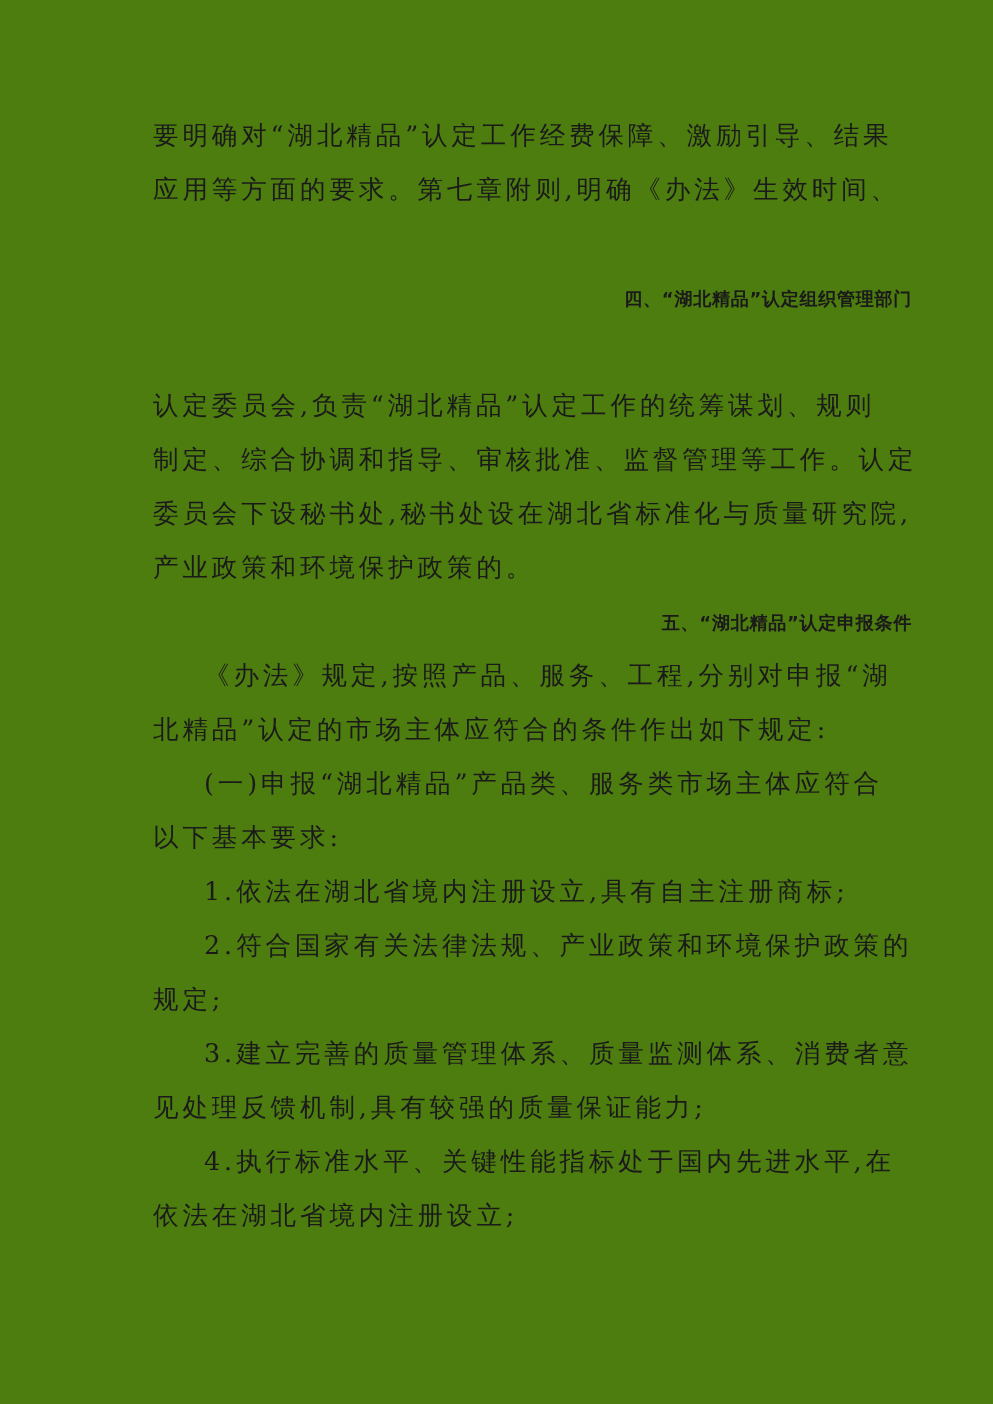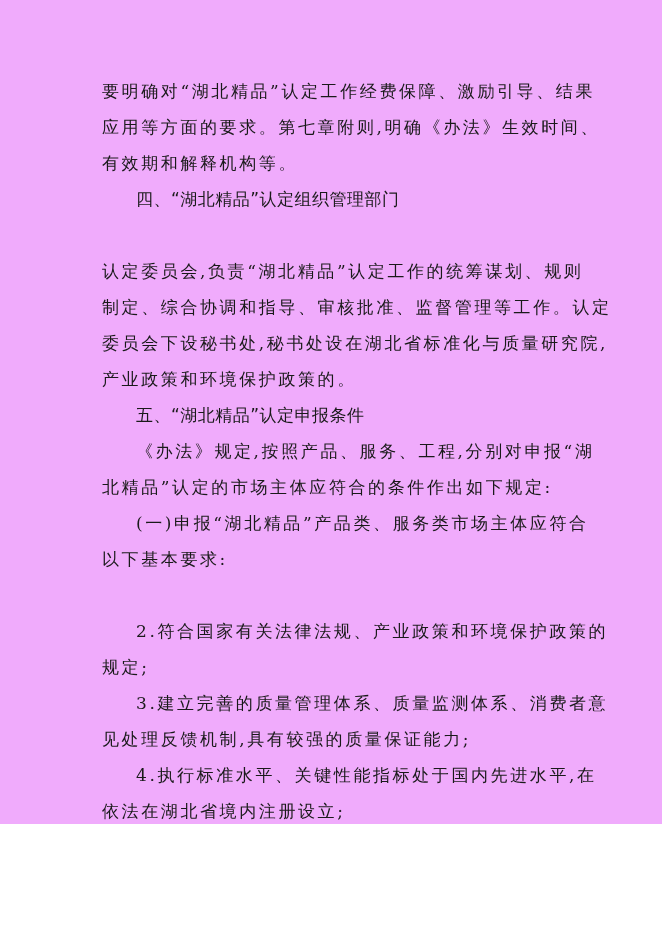--- a/index.html
+++ b/index.html
@@ -1,40 +1,40 @@
 <!DOCTYPE html>
 <html><head>
 <meta charset="utf-8">
 <style>
   html, body { margin: 0; padding: 0; background: #ffffff; }
   body { width: 662px; height: 936px; position: relative; overflow: hidden;
          font-family: "DejaVu Serif", "Liberation Serif", serif; color: #1a1a1a; }
-  .page { position: absolute; left: 0; top: 0; width: 662px; height: 824px; background: #f0abfc; }
+  .page { position: absolute; left: 0; top: 0; width: 662px; height: 936px; background: #4d7c0f; }
   .line { position: absolute; left: 102px; width: 472px; font-size: 17px; line-height: 22px;
           white-space: nowrap; letter-spacing: 2.6px; }
   .indent { left: 136px; }
-  .heading { font-family: "DejaVu Sans", "Liberation Sans", sans-serif; font-weight: normal;
-             letter-spacing: 0.5px; font-size: 17px; }
+  .heading { font-family: "DejaVu Sans", "Liberation Sans", sans-serif; font-weight: bold;
+             letter-spacing: 0.5px; font-size: 12px; text-align: right; }
 </style>
 </head>
 <body>
 
 <div class="page">
   <div class="line" style="top:80px">要明确对“湖北精品”认定工作经费保障、激励引导、结果</div>
   <div class="line" style="top:116px">应用等方面的要求。第七章附则,明确《办法》生效时间、</div>
-  <div class="line" style="top:152px">有效期和解释机构等。</div>
   <div class="line indent heading" style="top:188px">四、“湖北精品”认定组织管理部门</div>
   <div class="line" style="top:260px">认定委员会,负责“湖北精品”认定工作的统筹谋划、规则</div>
   <div class="line" style="top:296px">制定、综合协调和指导、审核批准、监督管理等工作。认定</div>
   <div class="line" style="top:332px">委员会下设秘书处,秘书处设在湖北省标准化与质量研究院,</div>
   <div class="line" style="top:368px">产业政策和环境保护政策的。</div>
   <div class="line indent heading" style="top:404px">五、“湖北精品”认定申报条件</div>
   <div class="line indent" style="top:440px">《办法》规定,按照产品、服务、工程,分别对申报“湖</div>
   <div class="line" style="top:476px">北精品”认定的市场主体应符合的条件作出如下规定:</div>
   <div class="line indent" style="top:512px">(一)申报“湖北精品”产品类、服务类市场主体应符合</div>
   <div class="line" style="top:548px">以下基本要求:</div>
+  <div class="line indent" style="top:584px">1.依法在湖北省境内注册设立,具有自主注册商标;</div>
   <div class="line indent" style="top:620px">2.符合国家有关法律法规、产业政策和环境保护政策的</div>
   <div class="line" style="top:656px">规定;</div>
   <div class="line indent" style="top:692px">3.建立完善的质量管理体系、质量监测体系、消费者意</div>
   <div class="line" style="top:728px">见处理反馈机制,具有较强的质量保证能力;</div>
   <div class="line indent" style="top:764px">4.执行标准水平、关键性能指标处于国内先进水平,在</div>
   <div class="line" style="top:800px">依法在湖北省境内注册设立;</div>
 </div>
 
 </body></html>

